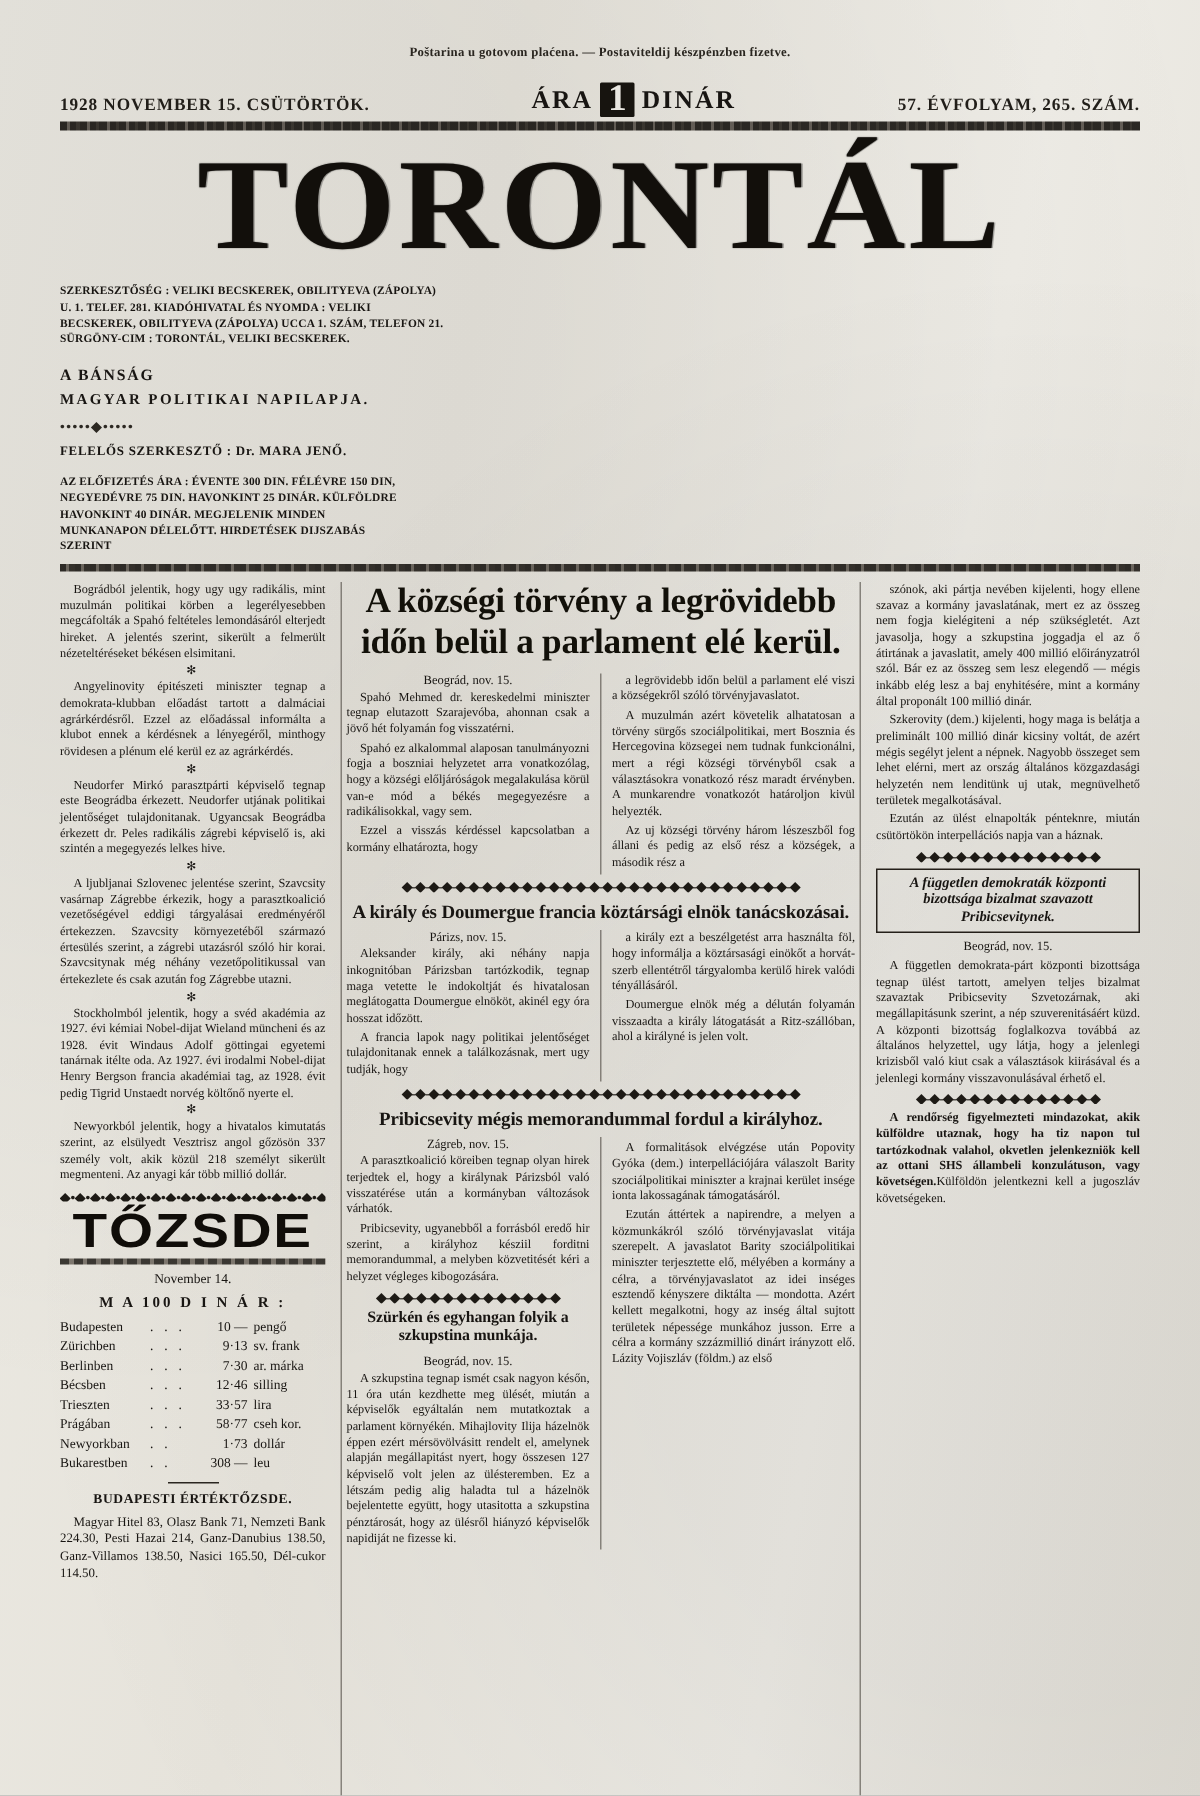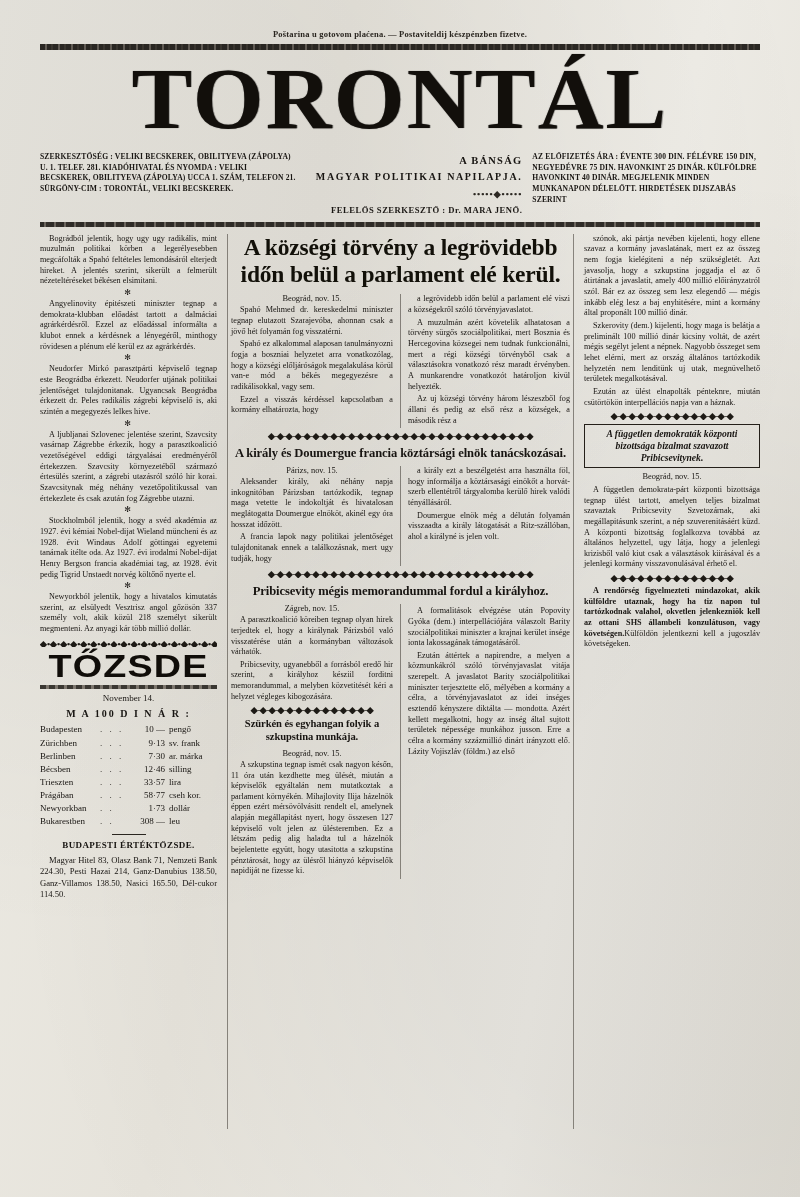--- a/index.html
+++ b/index.html
@@ -55,26 +55,26 @@
     letter-spacing:2px;
     margin:6px 0 0 0;
     color:#120f0b;
     text-shadow:0 0 1px rgba(0,0,0,.55), 1px 0 0 rgba(0,0,0,.25);
     transform:scaleX(1.06);
   }
 
   
   .headband{
     display:flex;justify-content:space-between;align-items:flex-start;
-    margin:8px 26px 0 26px;gap:10px;
+    margin:8px 26px 0 26px;gap:10px;flex-direction:column;
   }
   .hb-col{font-size:7.6px;font-weight:bold;line-height:1.42;letter-spacing:.15px;}
   .hb-left{width:258px;}
   .hb-right{width:228px;text-align:left;}
-  .hb-center{width:215px;text-align:right;padding-top:2px;}
+  .hb-center{width:215px;text-align:left;padding-top:2px;}
   .hb-center .c1{font-size:10.5px;letter-spacing:1.2px;font-weight:bold;}
   .hb-center .c2{font-size:10px;letter-spacing:1.6px;font-weight:bold;margin-top:1px;}
   .hb-center .orn{font-size:9px;letter-spacing:1px;margin:4px 0 3px 0;color:#2c2822;}
   .hb-center .c3{font-size:8.6px;letter-spacing:.5px;font-weight:bold;}
   .rulebar2{
     height:5px;margin:6px 26px 0 26px;
     background:repeating-linear-gradient(90deg,#1a1713 0 4px,#5d574f 4px 6px,#211d18 6px 10px);
     opacity:.9;
   }
 
@@ -148,20 +148,29 @@
   }
 </style>
 </head>
 <body>
 
 <div class="page">
  <div class="paperwrap">
 
   <div class="postline">Poštarina u gotovom plaćena. — Postaviteldij készpénzben fizetve.</div>
 
+  <div class="dateline">
+    <div class="dl-left">1928 NOVEMBER 15. CSÜTÖRTÖK.</div>
+    <div class="dl-center">
+      <span class="ara">ÁRA</span>
+      <span class="one">1</span>
+      <span class="dinar">DINÁR</span>
+    </div>
+    <div class="dl-right">57. ÉVFOLYAM, 265. SZÁM.</div>
+  </div>
 
   <div class="rulebar"></div>
 
   <div class="masthead">TORONTÁL</div>
 
   <div class="headband">
     <div class="hb-col hb-left">SZERKESZTŐSÉG : VELIKI BECSKEREK, OBILITYEVA (ZÁPOLYA) U. 1. TELEF. 281. KIADÓHIVATAL ÉS NYOMDA : VELIKI BECSKEREK, OBILITYEVA (ZÁPOLYA) UCCA 1. SZÁM, TELEFON 21. SÜRGÖNY-CIM : TORONTÁL, VELIKI BECSKEREK.</div>
     <div class="hb-col hb-center">
       <div class="c1">A BÁNSÁG</div>
       <div class="c2">MAGYAR POLITIKAI NAPILAPJA.</div>
@@ -302,21 +311,21 @@
           <div class="col p">A formalitások elvégzése után Popovity Gyóka (dem.) interpellációjára válaszolt Barity szociálpolitikai miniszter a krajnai kerület insége ionta lakossagának támogatásáról.</div>
           <div class="col p">Ezután áttértek a napirendre, a melyen a közmunkákról szóló törvényjavaslat vitája szerepelt. A javaslatot Barity szociálpolitikai miniszter terjesztette elő, mélyében a kormány a célra, a törvényjavaslatot az idei inséges esztendő kényszere diktálta — mondotta. Azért kellett megalkotni, hogy az inség által sujtott területek népessége munkához jusson. Erre a célra a kormány szzázmillió dinárt irányzott elő. Lázity Vojiszláv (földm.) az első</div>
         </div>
       </div>
     </div>
 
     <div class="col-sep"></div>
 
     <div class="col col3">
       <div class="p">szónok, aki pártja nevében kijelenti, hogy ellene szavaz a kormány javaslatának, mert ez az összeg nem fogja kielégiteni a nép szükségletét. Azt javasolja, hogy a szkupstina joggadja el az ő átirtának a javaslatit, amely 400 millió előirányzatról szól. Bár ez az összeg sem lesz elegendő — mégis inkább elég lesz a baj enyhitésére, mint a kormány által proponált 100 millió dinár.</div>
-      <div class="p">Szkerovity (dem.) kijelenti, hogy maga is belátja a preliminált 100 millió dinár kicsiny voltát, de azért mégis segélyt jelent a népnek. Nagyobb összeget sem lehet elérni, mert az ország általános tartózkodik helyzetén nem lenditünk uj utak, megnüvelhető területek megalkotásával.</div>
+      <div class="p">Szkerovity (dem.) kijelenti, hogy maga is belátja a preliminált 100 millió dinár kicsiny voltát, de azért mégis segélyt jelent a népnek. Nagyobb összeget sem lehet elérni, mert az ország általános közgazdasági helyzetén nem lenditünk uj utak, megnüvelhető területek megalkotásával.</div>
       <div class="p">Ezután az ülést elnapolták pénteknre, miután csütörtökön interpellációs napja van a háznak.</div>
 
       <div class="dotrule">◆-◆-◆-◆-◆-◆-◆-◆-◆-◆-◆-◆-◆-◆</div>
       <div class="boxhead">A független demokraták központi bizottsága bizalmat szavazott Pribicsevitynek.</div>
       <div class="dateplace">Beográd, nov. 15.</div>
       <div class="p">A független demokrata-párt központi bizottsága tegnap ülést tartott, amelyen teljes bizalmat szavaztak Pribicsevity Szvetozárnak, aki megállapitásunk szerint, a nép szuverenitásáért küzd. A központi bizottság foglalkozva továbbá az általános helyzettel, ugy látja, hogy a jelenlegi krizisből való kiut csak a választások kiirásával és a jelenlegi kormány visszavonulásával érhető el.</div>
 
       <div class="dotrule">◆-◆-◆-◆-◆-◆-◆-◆-◆-◆-◆-◆-◆-◆</div>
       <div class="p"><b> A rendőrség figyelmezteti mindazokat, akik külföldre utaznak, hogy ha tiz napon tul tartózkodnak valahol, okvetlen jelenkezniök kell az ottani SHS állambeli konzulátuson, vagy követségen.</b><span>Külföldön jelentkezni kell a jugoszláv követségeken.</span></div>
     </div>

